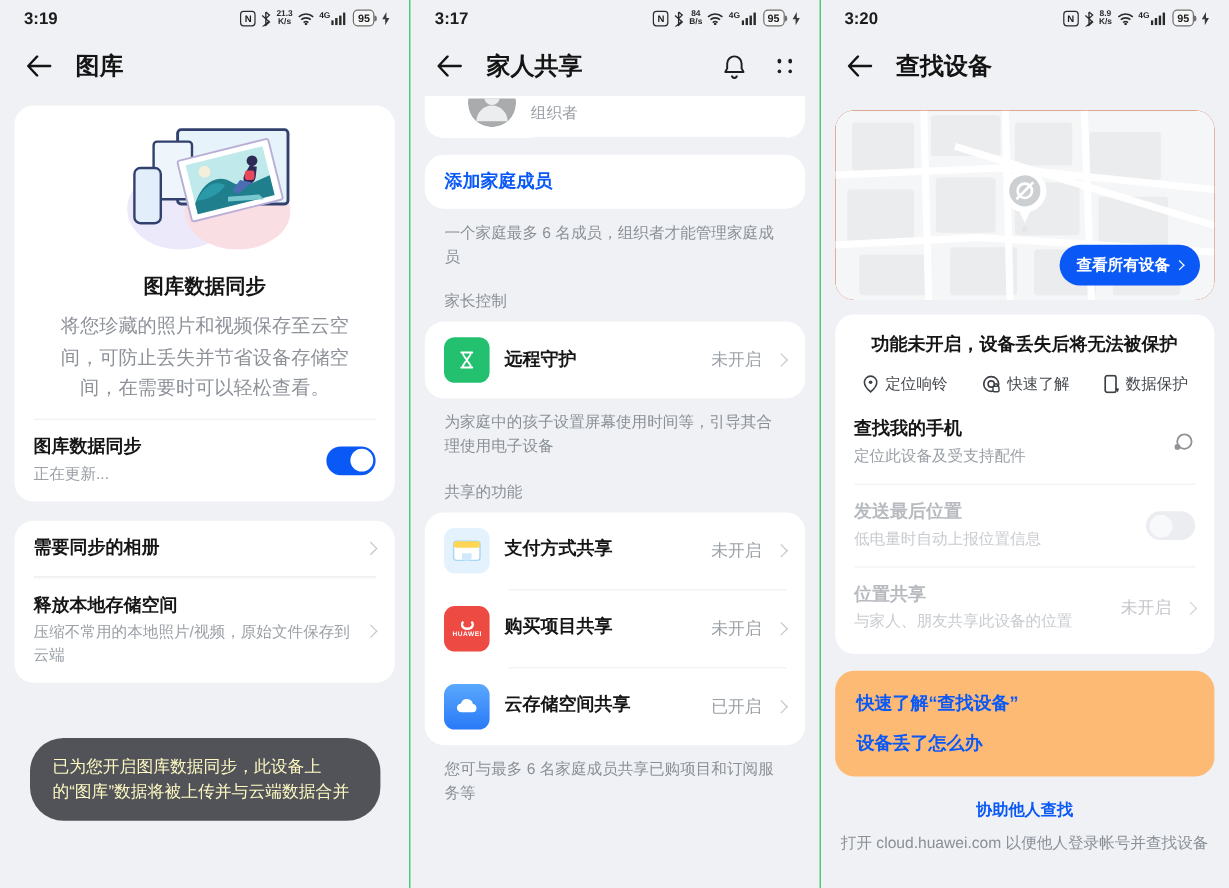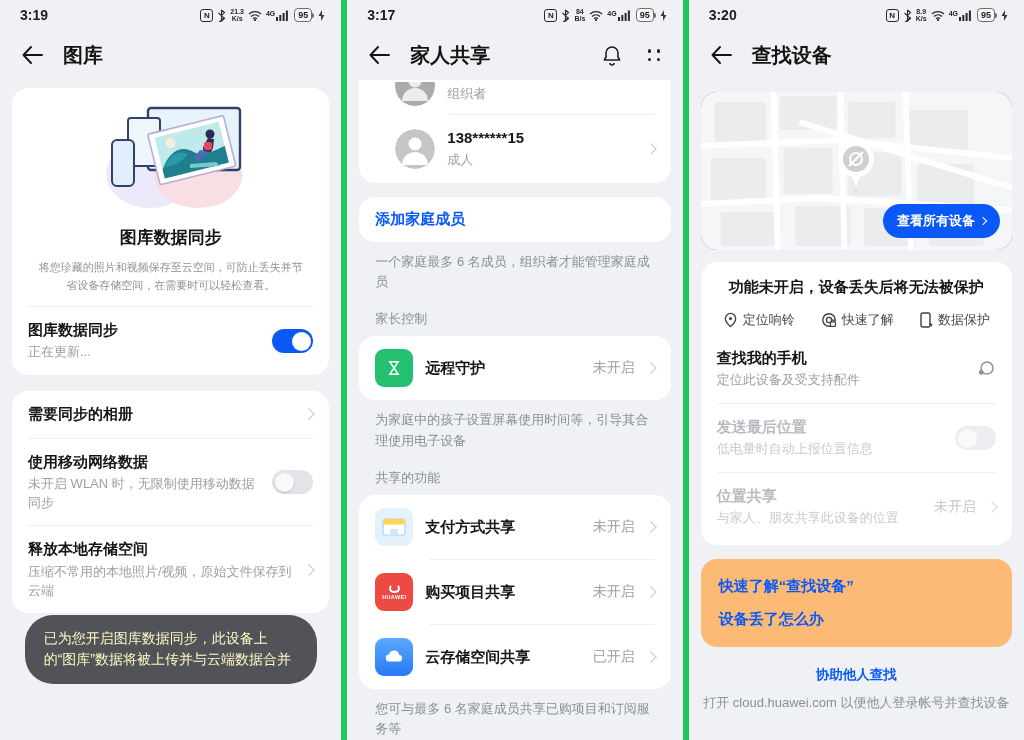--- a/index.html
+++ b/index.html
@@ -1,19 +1,19 @@
 <!DOCTYPE html>
 <html><head>
 <meta charset="utf-8">
 <style>
   * { margin:0; padding:0; box-sizing:border-box; }
   html,body { width:1024px; height:740px; overflow:hidden; }
   body { font-family:"Liberation Sans","DejaVu Sans",sans-serif; background:#eef0f3; display:grid; grid-template-columns:1fr 1fr 1fr; }
   .panel { position:relative; height:740px; background:#eff1f4; overflow:hidden; }
-  .panel + .panel { border-left:6px solid #22c55e; }
+  .panel + .panel { border-left:1px solid #22c55e; }
 
   
   .statusbar { height:30px; display:flex; justify-content:space-between; align-items:center; padding:0 16px 0 20px; }
   .time { font-size:14px; font-weight:700; color:#1c1c1c; }
   .sicons { display:flex; align-items:center; gap:4px; color:#1c1c1c; }
   .nfc { width:13px; height:13px; border:1.4px solid #2a2a2a; border-radius:3px; font-size:8px; font-weight:700; display:flex; align-items:center; justify-content:center; }
   .stack { display:flex; flex-direction:column; align-items:center; font-size:7px; line-height:7px; font-weight:700; color:#2a2a2a; }
   .sig { display:flex; align-items:flex-end; gap:1px; }
   .fourg { font-size:7px; font-weight:700; line-height:7px; margin-bottom:4px; }
   .batt { display:flex; align-items:center; margin-left:2px; }
@@ -43,21 +43,21 @@
   
   .toggle { width:41px; height:24px; border-radius:12px; position:relative; flex:none; cursor:pointer; }
   .toggle .knob { position:absolute; top:2.5px; width:19px; height:19px; border-radius:50%; background:#fff; }
   .toggle.on { background:#0a59f7; } .toggle.on .knob { right:2.5px; }
   .toggle.off { background:#e2e4e7; } .toggle.off .knob { left:2.5px; background:#fafafa; box-shadow:0 1px 2px rgba(0,0,0,.18); }
   .toggle.disabled { background:#ebedf0; } .toggle.disabled .knob { left:2.5px; background:#f8f9fa; }
 
   
   .hero { text-align:center; padding:14px 22px 0; }
   .hero-title { font-size:17px; font-weight:700; color:#151515; margin-top:8px; }
-  .hero-desc { font-size:11px; color:#8d9198; line-height:1.6; margin:10px 2px 12px; }
+  .hero-desc { font-size:16px; color:#8d9198; line-height:1.6; margin:10px 2px 12px; }
   .toast { position:absolute; left:50%; transform:translateX(-50%); bottom:56px; width:292px; background:#515358; border-radius:28px; color:#fef9c3; font-size:14px; line-height:1.55; padding:13px 19px; }
 
   
   .cutcard { border-radius:0 0 16px 16px; margin:0 12px; background:#fff; overflow:hidden;padding-left:20px; }
   .avatarclip { width:40px; height:24px; overflow:hidden; border-radius:0 0 20px 20px; }
   .bluelink { font-size:15px; font-weight:600; color:#0a59f7; }
   .appicon { width:38px; height:38px; border-radius:9px; flex:none; display:flex; flex-direction:column; align-items:center; justify-content:center; }
   .appicon.green { background:#23c16f; }
   .appicon.red { background:#ec4a43; }
   .appicon.wallet { background:#e4f2fd; }
@@ -166,29 +166,20 @@
   </div>
 
   <div class="card" style="margin-top:16px;">
     <div class="row">
       <div class="rowmain">
           <div class="rowlabel">需要同步的相册</div>
         </div>
       <span class="chev"></span>
     </div>
     <div class="div-inset"></div>
-    <div class="row">
-      <div class="rowmain">
-        <div class="rowlabel">使用移动网络数据</div>
-        <div class="rowsub">未开启 WLAN 时，无限制使用移动数据同步</div>
-      </div>
-      <div class="toggle off">
-          <span class="knob"></span>
-        </div>
-    </div>
     <div class="div-inset"></div>
     <div class="row">
       <div class="rowmain">
         <div class="rowlabel">释放本地存储空间</div>
         <div class="rowsub">压缩不常用的本地照片/视频，原始文件保存到云端</div>
       </div>
       <span class="chev"></span>
     </div>
   </div>
 
@@ -256,39 +247,20 @@
             <circle cx="20" cy="20" r="20" fill="#a9abad"></circle>
             <circle cx="20" cy="15" r="6.5" fill="#ecedee"></circle>
             <path d="M7 35a13 13 0 0 1 26 0z" fill="#ecedee"></path>
           </svg>
       </span>
       <div class="rowmain">
           <div class="rowsub" style="margin-top:0;">组织者</div>
         </div>
     </div>
     <div class="div-icon"></div>
-    <div class="row">
-      <svg width="40" height="40" viewBox="0 0 40 40" style="border-radius:50%;flex:none;">
-          <defs>
-            <clipPath id="ac">
-              <circle cx="20" cy="20" r="20"></circle>
-            </clipPath>
-          </defs>
-          <g clip-path="url(#ac)">
-            <circle cx="20" cy="20" r="20" fill="#c3c5c7"></circle>
-            <circle cx="20" cy="15" r="6.5" fill="#fff"></circle>
-            <path d="M7 36a13 13 0 0 1 26 0z" fill="#fff"></path>
-          </g>
-        </svg>
-      <div class="rowmain">
-        <div class="rowlabel">138******15</div>
-        <div class="rowsub">成人</div>
-      </div>
-      <span class="chev"></span>
-    </div>
   </div>
 
   <div class="card" style="margin-top:14px;">
     <div class="row">
         <span class="bluelink">添加家庭成员</span>
       </div>
   </div>
   <div class="caption">一个家庭最多 6 名成员，组织者才能管理家庭成员</div>
 
   <div class="sect">家长控制</div>

